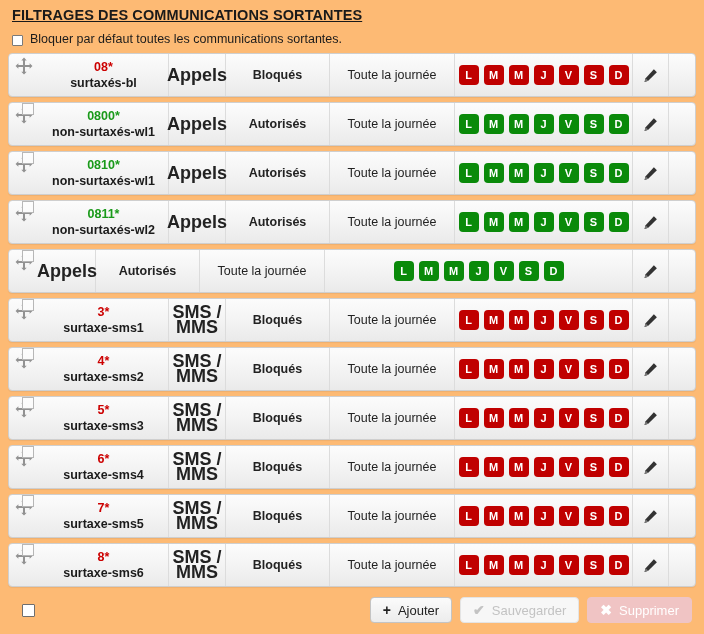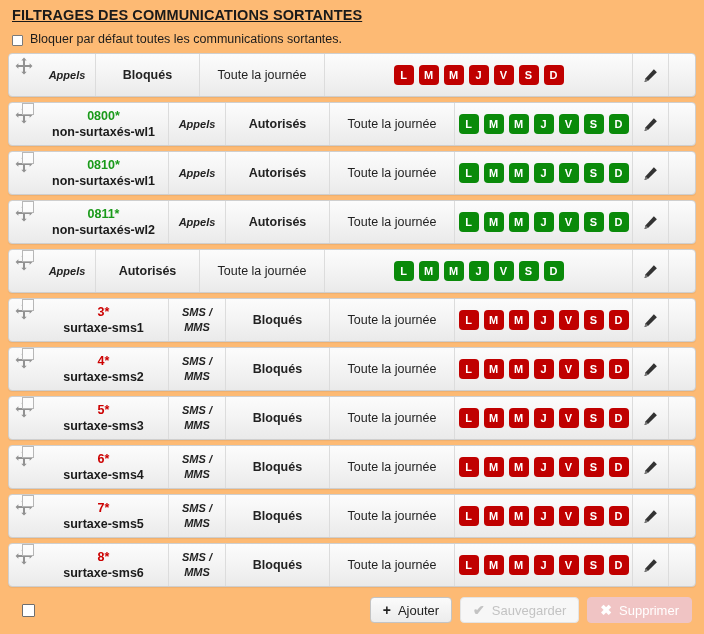--- a/index.html
+++ b/index.html
@@ -92,21 +92,21 @@
   }
 
   .c-handle {
     width: 30px;
     border-right: none;
     align-items: flex-start;
     justify-content: flex-start;
     padding: 3px 0 0 6px;
   }
   .c-number { width: 130px; }
-  .c-type   { width: 57px; font-weight: bold; font-size: 11px; font-style: italic; }
+  .c-type   { width: 57px; font-weight: bold; font-size: 18px; }
   .c-action { width: 104px; font-weight: bold; font-size: 12.5px; }
   .c-time   { width: 125px; font-weight: normal; font-size: 12.5px; }
   .c-days   { flex: 1 1 auto; border-right: 1px solid #dcdcdc; flex-direction: row; gap: 5px; }
   .c-edit   { width: 36px; border-right: 1px solid #dcdcdc; }
   .c-tail   { width: 26px; border-right: none; }
 
   .num-main {
     font-size: 12.5px;
     font-weight: bold;
     line-height: 16px;
@@ -217,20 +217,24 @@
   </div>
 
   <div class="rules" id="rules-list">
       <div class="rule-row blocked">
         <div class="cell c-handle">
           <span class="handle-icon">
             <svg viewBox="0 0 16 16" width="18" height="18" aria-hidden="true">
               <path fill="#555" d="M8 0.5 L10.4 3 H8.9 V7.1 H13 V5.6 L15.5 8 L13 10.4 V8.9 H8.9 V13 H10.4 L8 15.5 L5.6 13 H7.1 V8.9 H3 V10.4 L0.5 8 L3 5.6 V7.1 H7.1 V3 H5.6 Z"></path>
             </svg>
           </span>
+        </div>
+        <div class="cell c-number">
+          <span class="num-main">08*</span>
+          <span class="num-label">surtaxés-bl</span>
         </div>
         <div class="cell c-type">Appels</div>
         <div class="cell c-action">Bloqués</div>
         <div class="cell c-time">Toute la journée</div>
         <div class="cell c-days">
           <span class="day on-block">L</span>
           <span class="day on-block">M</span>
           <span class="day on-block">M</span>
           <span class="day on-block">J</span>
           <span class="day on-block">V</span>

